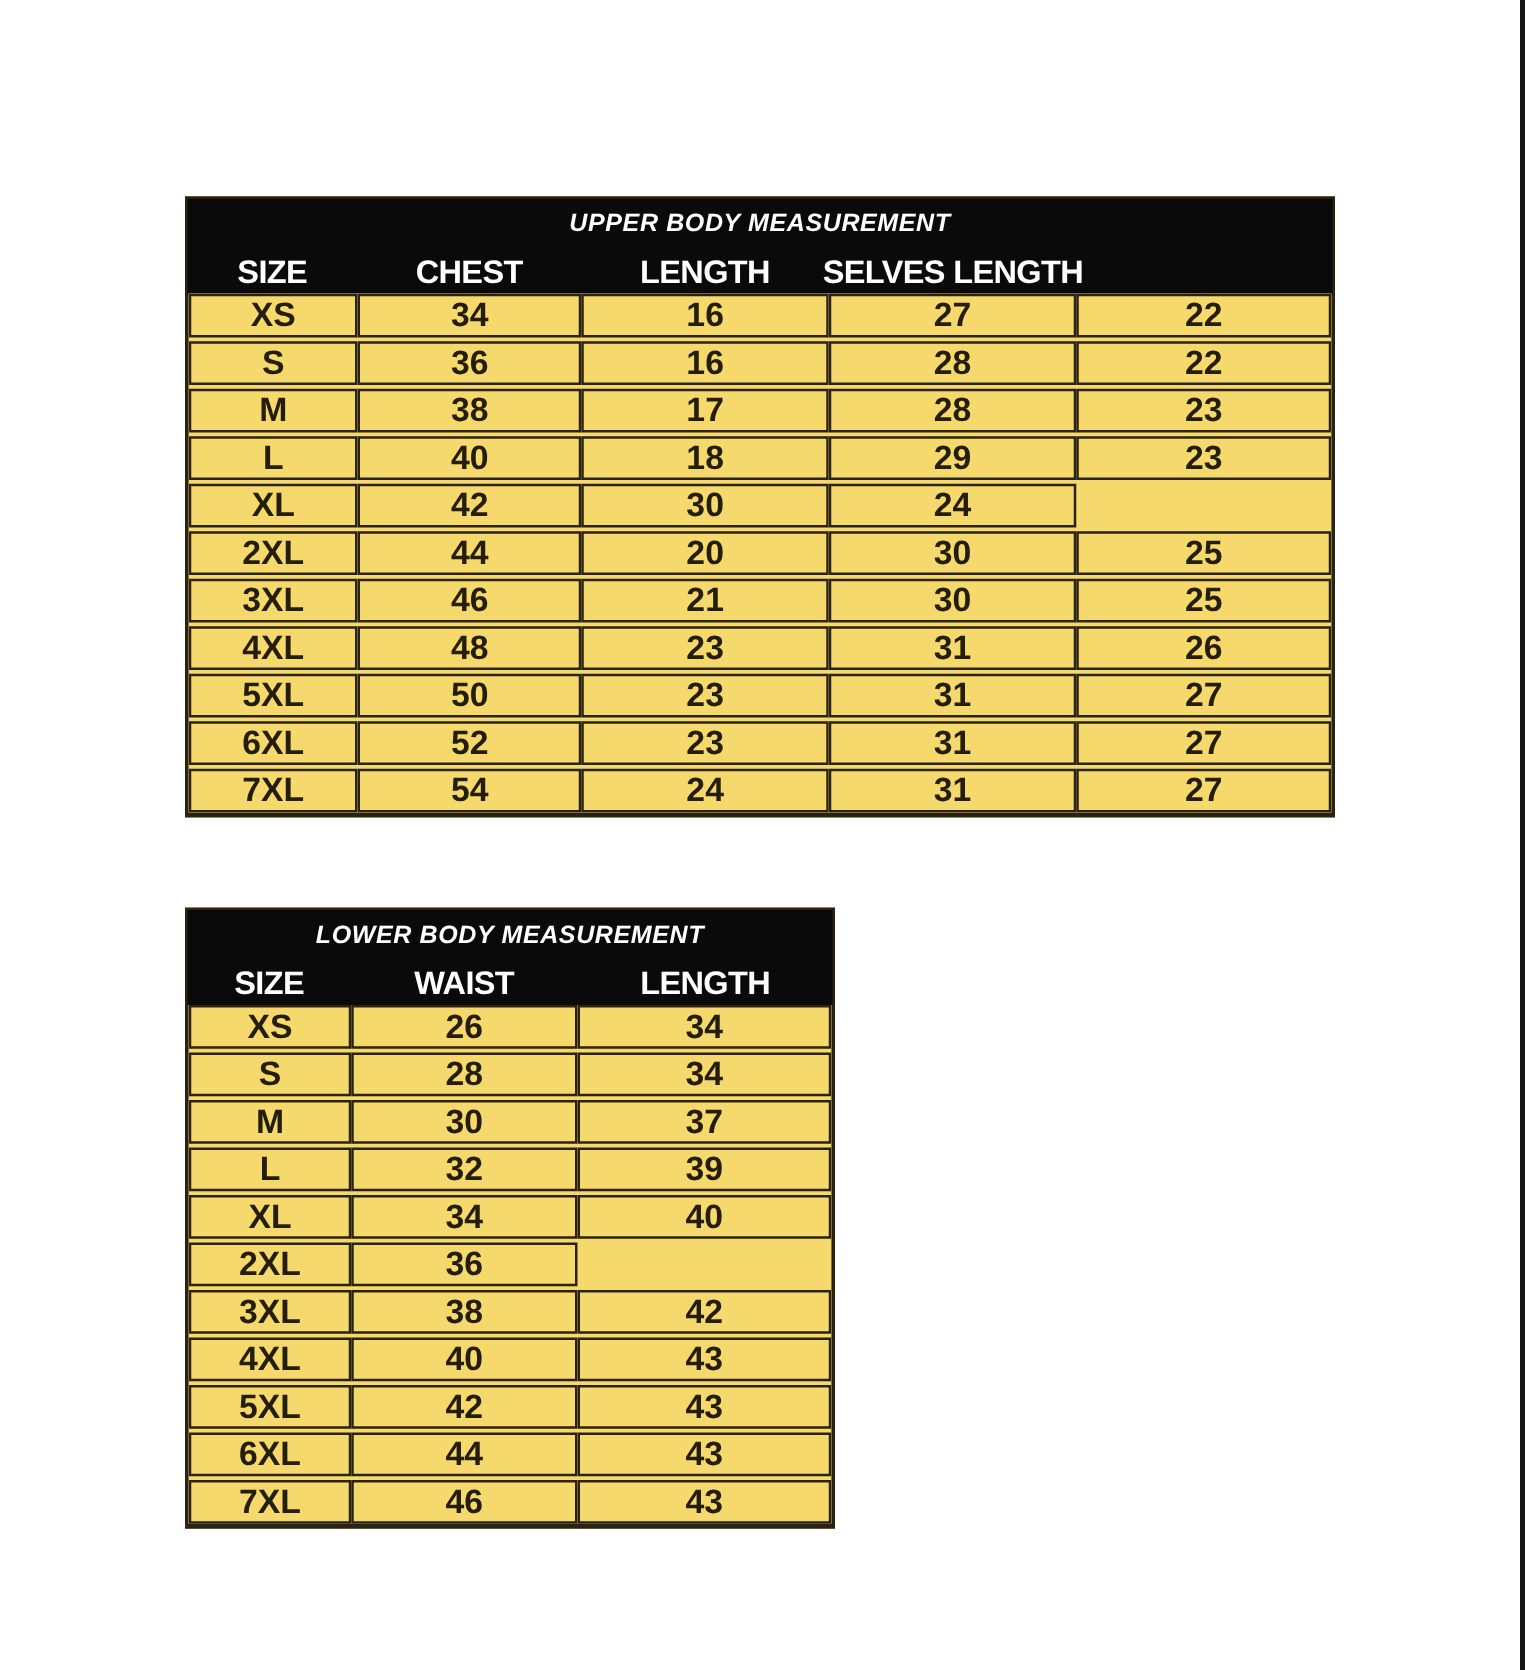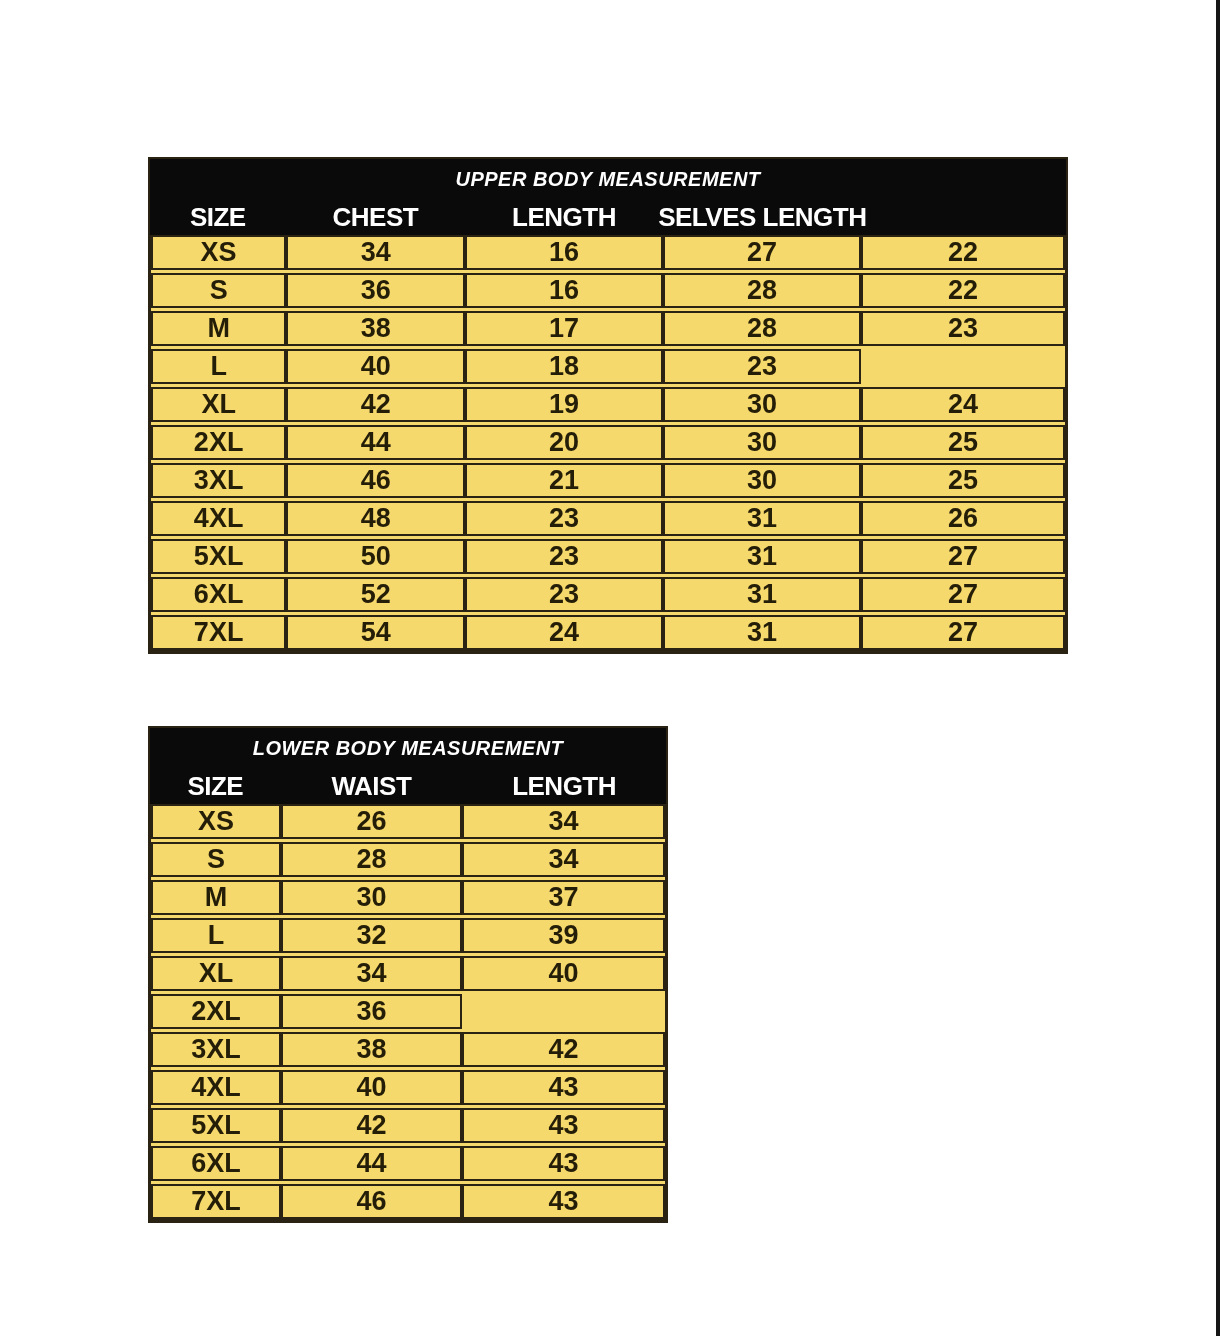--- a/index.html
+++ b/index.html
@@ -111,26 +111,26 @@
         <div class="body-cell">M</div>
         <div class="body-cell">38</div>
         <div class="body-cell">17</div>
         <div class="body-cell">28</div>
         <div class="body-cell">23</div>
       </div>
       <div class="cols-grid upper-cols body-row">
         <div class="body-cell">L</div>
         <div class="body-cell">40</div>
         <div class="body-cell">18</div>
+        <div class="body-cell">29</div>
         <div class="body-cell">23</div>
       </div>
       <div class="cols-grid upper-cols body-row">
         <div class="body-cell">XL</div>
         <div class="body-cell">42</div>
-        <div class="body-cell">19</div>
         <div class="body-cell">30</div>
         <div class="body-cell">24</div>
       </div>
       <div class="cols-grid upper-cols body-row">
         <div class="body-cell">2XL</div>
         <div class="body-cell">44</div>
         <div class="body-cell">20</div>
         <div class="body-cell">30</div>
         <div class="body-cell">25</div>
       </div>

